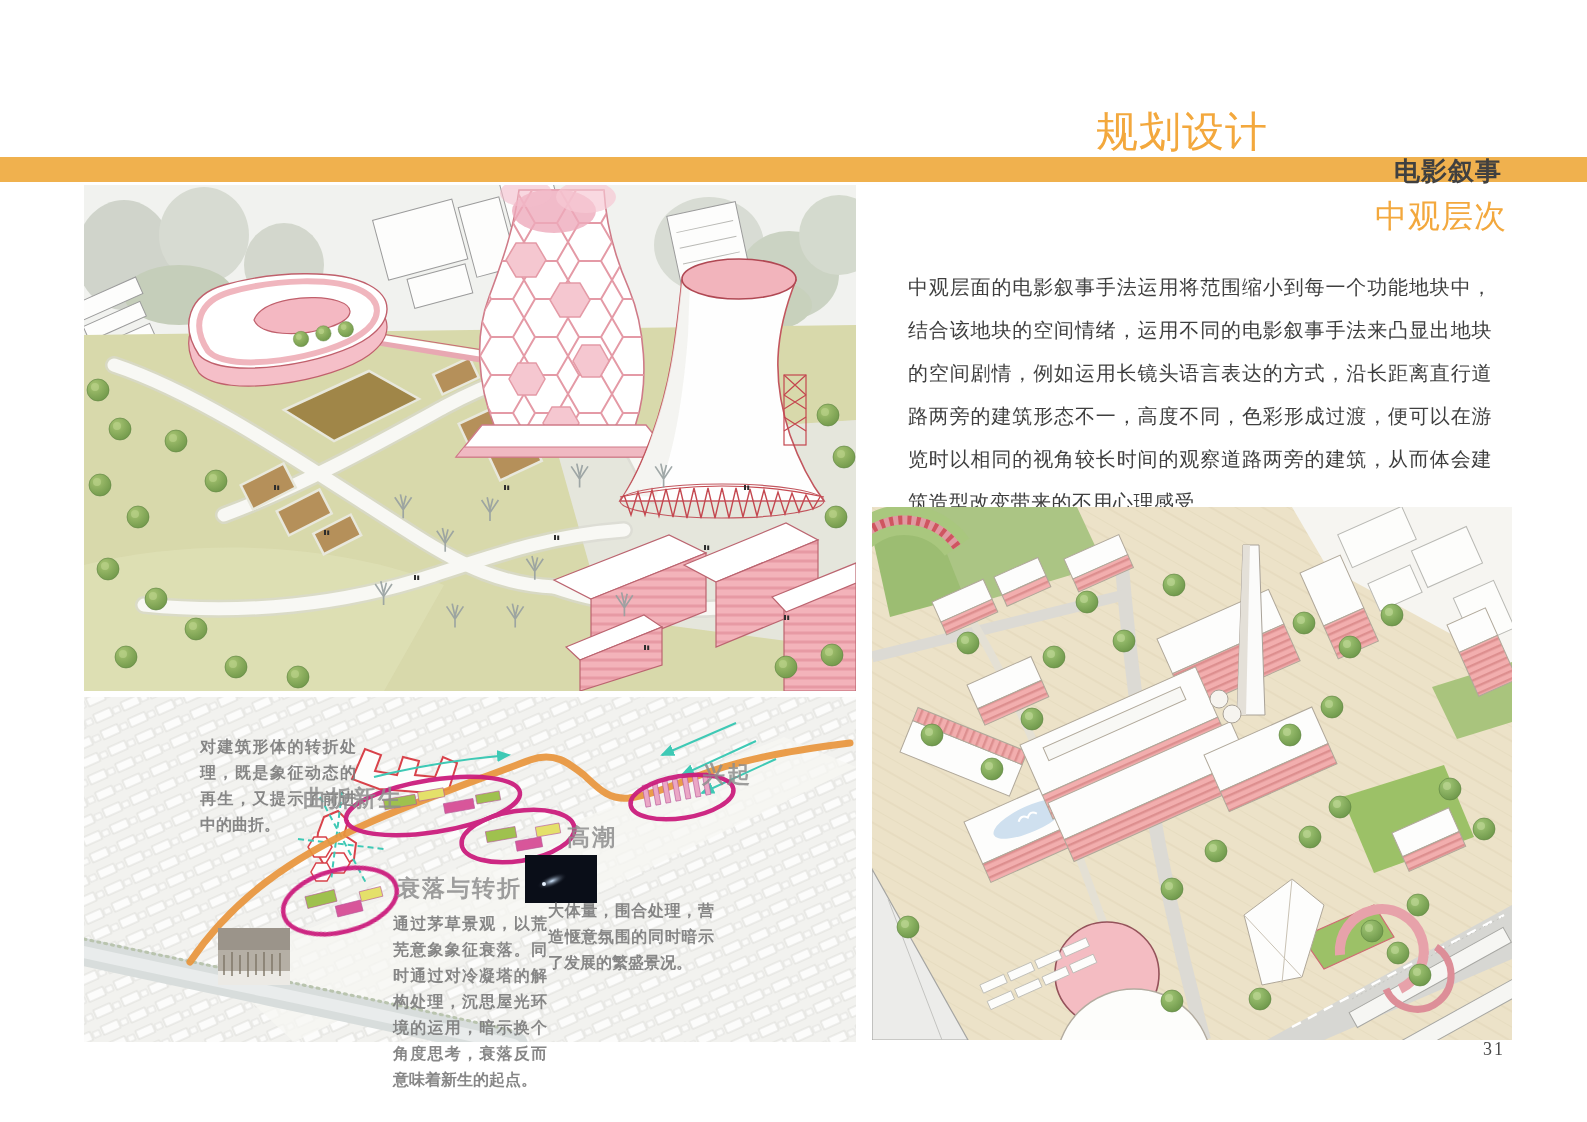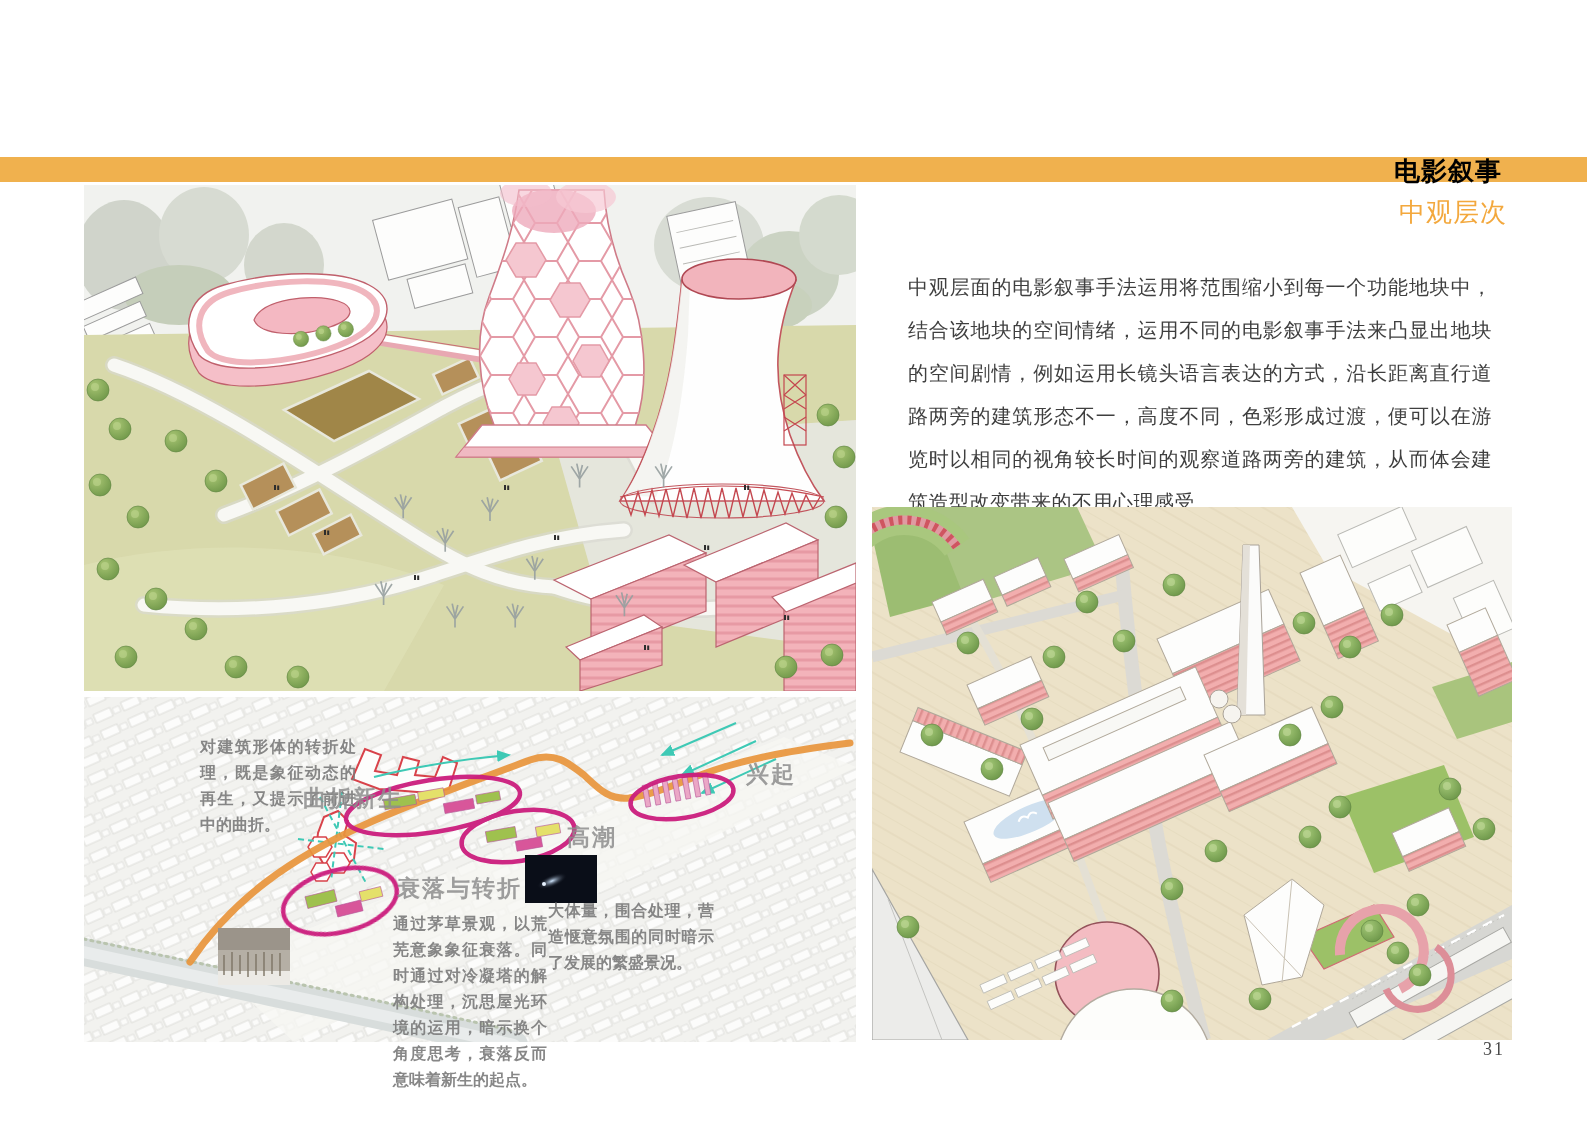--- a/index.html
+++ b/index.html
@@ -5,52 +5,53 @@
   html,body{margin:0;padding:0;background:#e9e9e9;}
   .page{
     position:relative;width:1587px;height:1122px;background:#ffffff;
     font-family:"Liberation Sans","DejaVu Sans",sans-serif;overflow:hidden;
   }
   
   .title-row{position:absolute;top:104px;left:1096px;display:flex;align-items:baseline;white-space:nowrap;}
   .title-cn{font-size:42px;color:#F3A83D;letter-spacing:1px;}
   .title-en{font-family:"Liberation Serif","DejaVu Serif",serif;font-size:28px;color:#EEC28B;letter-spacing:2px;margin-left:2px;}
   .banner{position:absolute;top:157px;left:0;width:1587px;height:25px;background:#F0B14E;}
-  .banner-label{position:absolute;right:85px;top:-3px;font-size:26px;font-weight:bold;color:#000000;letter-spacing:1px;}
-  .subtitle{position:absolute;top:195px;right:80px;font-size:26px;color:#F3A83D;letter-spacing:1px;}
+  .banner-label{position:absolute;right:85px;top:-3px;font-size:26px;font-weight:bold;color:#404040;letter-spacing:1px;}
+  .subtitle{position:absolute;top:195px;right:80px;font-size:32px;color:#F3A83D;letter-spacing:1px;}
   
   .intro{position:absolute;left:908px;top:246px;width:584px;font-size:20px;line-height:43px;
          color:#3f3f3f;text-align:justify;letter-spacing:0.5px;}
   
   .hero{position:absolute;left:84px;top:185px;width:772px;height:506px;}
   .diagram{position:absolute;left:84px;top:697px;width:772px;height:345px;}
   .site{position:absolute;left:872px;top:507px;width:640px;height:533px;}
   figure{margin:0;padding:0;}
   svg{display:block;}
   
   .stage-label{position:absolute;font-size:23px;color:#8d8d8d;letter-spacing:2px;white-space:nowrap;font-weight:bold;opacity:.85;}
   .ann{position:absolute;font-size:16px;line-height:26px;color:#7a7a7a;text-align:justify;font-weight:bold;opacity:.9;}
   #ann-rebirth{left:116px;top:37px;width:156px;}
   #label-rebirth{left:219px;top:86px;}
-  #label-rise{left:618px;top:62px;margin-left:44px;}
+  #label-rise{left:618px;top:62px;}
   #label-climax{left:483px;top:125px;}
   #label-decline{left:313px;top:176px;}
   #ann-rise{left:616px;top:112px;width:162px;}
   #ann-climax{left:464px;top:201px;width:166px;}
   #ann-decline{left:309px;top:214px;width:154px;}
   
   .page-number{position:absolute;left:1483px;top:1039px;font-family:Liberation Serif, serif;
                font-size:18px;color:#4a4a4a;letter-spacing:2px;}
 </style>
 </head>
 <body>
 
 <div class="page">
 
   <div class="title-row">
+    <span class="title-cn">规划设计</span>
   </div>
   <div class="banner">
     <span class="banner-label">电影叙事</span>
   </div>
   <div class="subtitle">中观层次</div>
 
   <p class="intro">中观层面的电影叙事手法运用将范围缩小到每一个功能地块中，结合该地块的空间情绪，运用不同的电影叙事手法来凸显出地块的空间剧情，例如运用长镜头语言表达的方式，沿长距离直行道路两旁的建筑形态不一，高度不同，色彩形成过渡，便可以在游览时以相同的视角较长时间的观察道路两旁的建筑，从而体会建筑造型改变带来的不用心理感受。</p>
 
   <figure class="hero">
   <svg width="772" height="506" viewBox="0 0 772 506">

